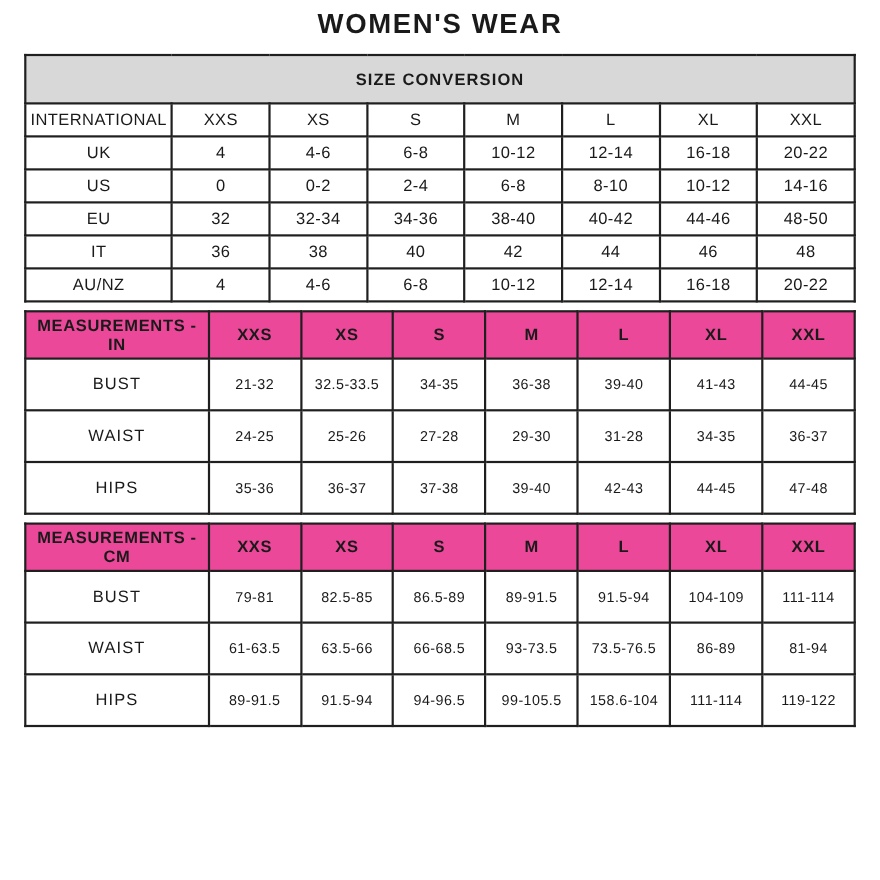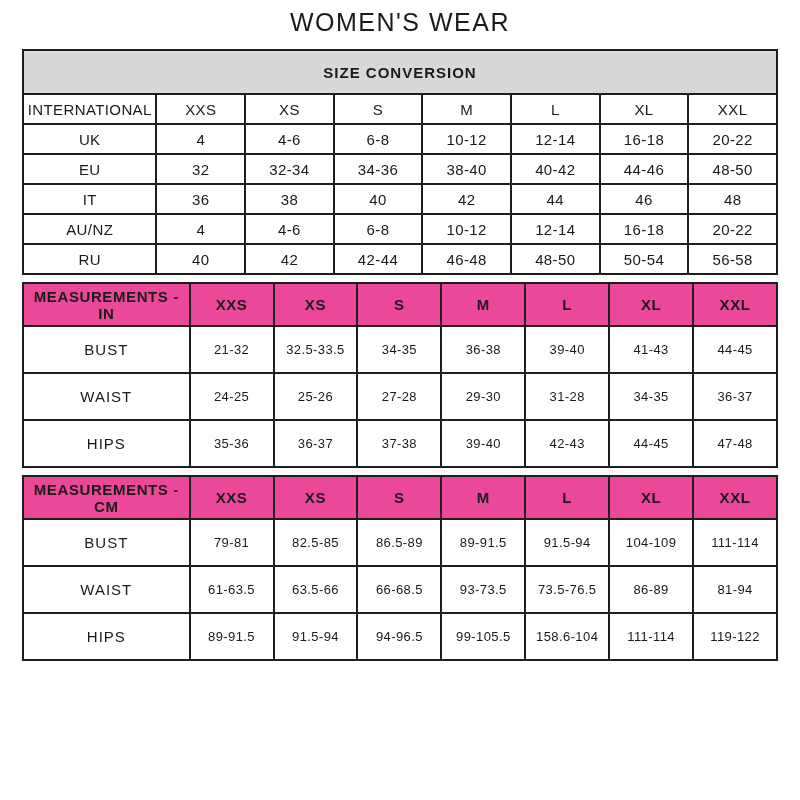--- a/index.html
+++ b/index.html
@@ -5,21 +5,21 @@
   * { box-sizing: border-box; margin: 0; padding: 0; }
   html, body { width: 800px; background: #ffffff; }
   body {
     font-family: "Liberation Sans", sans-serif;
     color: #1a1a1a;
     padding-top: 8px;
   }
   .page-title {
     text-align: center;
     font-size: 25px;
-    font-weight: normal;
+    font-weight: bold;
     letter-spacing: 1.5px;
     margin-bottom: 12px;
   }
   table.tbl {
     width: 756px;
     margin: 0 auto 7px auto;
     border-collapse: collapse;
     table-layout: fixed;
   }
   table.tbl td {
@@ -82,20 +82,30 @@
     <td>UK</td>
     <td>4</td>
     <td>4-6</td>
     <td>6-8</td>
     <td>10-12</td>
     <td>12-14</td>
     <td>16-18</td>
     <td>20-22</td>
   </tr>
   <tr>
+    <td>US</td>
+    <td>0</td>
+    <td>0-2</td>
+    <td>2-4</td>
+    <td>6-8</td>
+    <td>8-10</td>
+    <td>10-12</td>
+    <td>14-16</td>
+  </tr>
+  <tr>
     <td>EU</td>
     <td>32</td>
     <td>32-34</td>
     <td>34-36</td>
     <td>38-40</td>
     <td>40-42</td>
     <td>44-46</td>
     <td>48-50</td>
   </tr>
   <tr>
@@ -110,30 +120,20 @@
   </tr>
   <tr>
     <td>AU/NZ</td>
     <td>4</td>
     <td>4-6</td>
     <td>6-8</td>
     <td>10-12</td>
     <td>12-14</td>
     <td>16-18</td>
     <td>20-22</td>
-  </tr>
-  <tr>
-    <td>RU</td>
-    <td>40</td>
-    <td>42</td>
-    <td>42-44</td>
-    <td>46-48</td>
-    <td>48-50</td>
-    <td>50-54</td>
-    <td>56-58</td>
   </tr>
 </tbody>
   </table>
 
 <table class="tbl meas">
   <colgroup>
     <col style="width:22.1%">
     <col style="width:11.13%">
       <col style="width:11.13%">
       <col style="width:11.13%">

